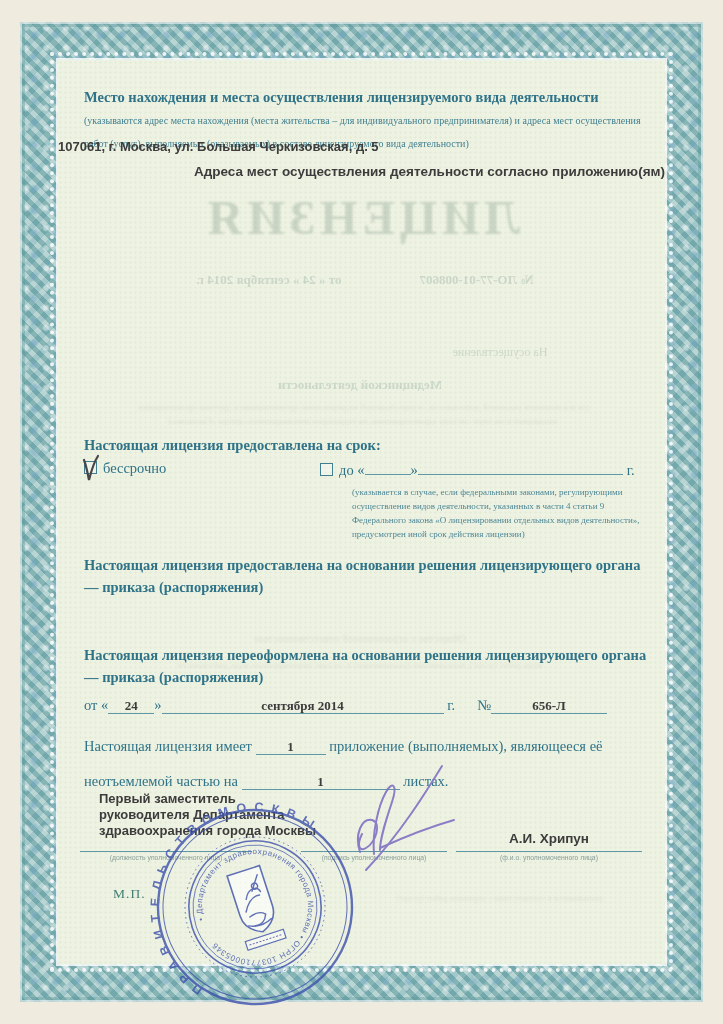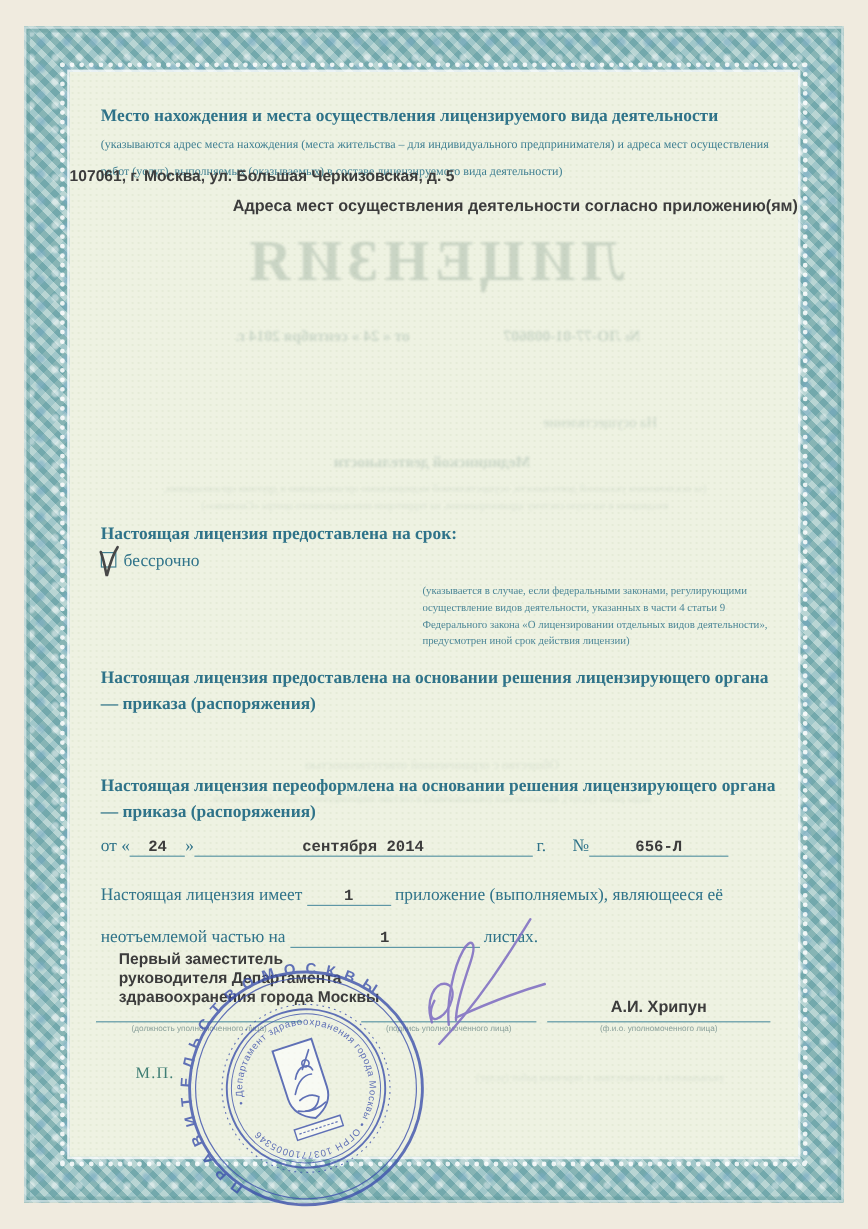--- a/index.html
+++ b/index.html
@@ -42,21 +42,21 @@
   .abs{position:absolute;}
   .h-bold{font-weight:bold;font-size:14.5px;color:#2f7389;}
   .h-note{font-size:10px;color:#418092;text-align:right;}
   .darkbold{font-family:"Liberation Sans","DejaVu Sans",sans-serif;font-weight:bold;
             color:#3c3c3c;font-size:13px;}
   .bodyline{font-size:14.5px;font-weight:600;color:#2f7389;}
   .smallnote{font-size:9px;line-height:1.55;color:#4d8797;}
   .caption{font-family:"Liberation Sans","DejaVu Sans",sans-serif;font-size:6.8px;
            color:#8aa09b;text-align:center;}
   .blank{display:inline-block;border-bottom:1.2px solid #5e97a5;vertical-align:baseline;}
-  .blank .val{display:block;text-align:center;font-family:Liberation Mono, monospace;
+  .blank .val{display:block;text-align:center;font-family:Liberation Serif, serif;
            font-weight:bold;color:#3c3c3c;font-size:13px;line-height:15px;min-height:15px;}
   .w46{width:46px;} .w205{width:205px;} .w282{width:282px;} .w116{width:116px;}
   .w70{width:70px;} .w158{width:158px;}
   .row{white-space:nowrap;}
   .cb{display:inline-block;width:11px;height:11px;border:1.4px solid #3f7f91;
       vertical-align:-1px;margin-right:6px;background:rgba(255,255,255,.25);}
 
   
   .mirror{transform:scaleX(-1);}
   .bleed-title{font-weight:bold;font-size:48px;letter-spacing:5px;
@@ -96,20 +96,23 @@
   <div class="abs darkbold" style="left:58px;top:139px;width:607px;text-align:left;">107061, г. Москва, ул. Большая Черкизовская, д. 5</div>
   <div class="abs darkbold" style="left:58px;top:164px;width:607px;text-align:right;font-size:13.5px;">Адреса мест осуществления деятельности согласно приложению(ям)</div>
 
   <div class="abs bodyline" style="left:84px;top:437px;">Настоящая лицензия предоставлена на срок:</div>
   <div class="abs row" style="left:84px;top:459px;">
     <span class="cb"></span><span class="bodyline" style="font-weight:400;">бессрочно</span>
   </div>
   <svg class="abs" style="left:78px;top:452px;" width="28" height="34" viewBox="0 0 28 34">
     <path d="M6,8 C9,16 10,24 11,28 C13,20 16,10 20,4" fill="none" stroke="#474747" stroke-width="2.2" stroke-linecap="round"></path>
   </svg>
+  <div class="abs row" style="left:320px;top:459px;">
+    <span class="cb"></span><span class="bodyline" style="font-weight:400;">до «</span><span class="blank w46"><span class="val"></span></span><span class="bodyline" style="font-weight:400;">»</span><span class="blank w205"><span class="val"></span></span>&nbsp;<span class="bodyline" style="font-weight:400;">г.</span>
+  </div>
   <div class="abs smallnote" style="left:352px;top:486px;width:292px;">(указывается в случае, если федеральными законами, регулирующими осуществление видов деятельности, указанных в части 4 статьи 9 Федерального закона «О лицензировании отдельных видов деятельности», предусмотрен иной срок действия лицензии)</div>
 
   <div class="abs bodyline" style="left:84px;top:557px;">Настоящая лицензия предоставлена на основании решения лицензирующего органа</div>
   <div class="abs bodyline" style="left:84px;top:579px;">— приказа (распоряжения)</div>
 
   <div class="abs bodyline" style="left:84px;top:647px;">Настоящая лицензия переоформлена на основании решения лицензирующего органа</div>
   <div class="abs bodyline" style="left:84px;top:669px;">— приказа (распоряжения)</div>
   <div class="abs row bodyline" style="left:84px;top:697px;font-weight:400;">
     <span>от «</span><span class="blank w46"><span class="val">24</span></span><span>»</span><span class="blank w282"><span class="val">сентября 2014</span></span>&nbsp;<span>г.</span><span style="display:inline-block;width:22px;"></span><span>№</span><span class="blank w116"><span class="val">656-Л</span></span>
   </div>

